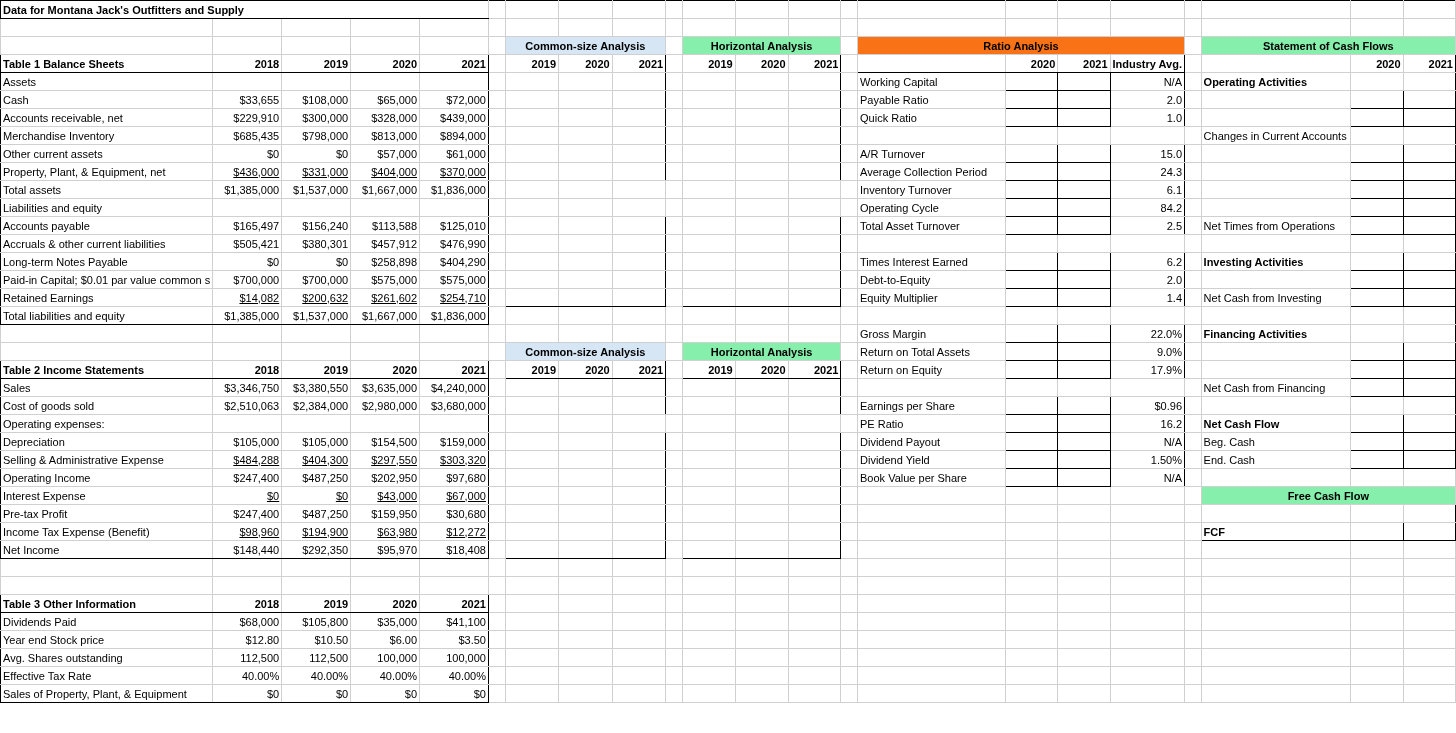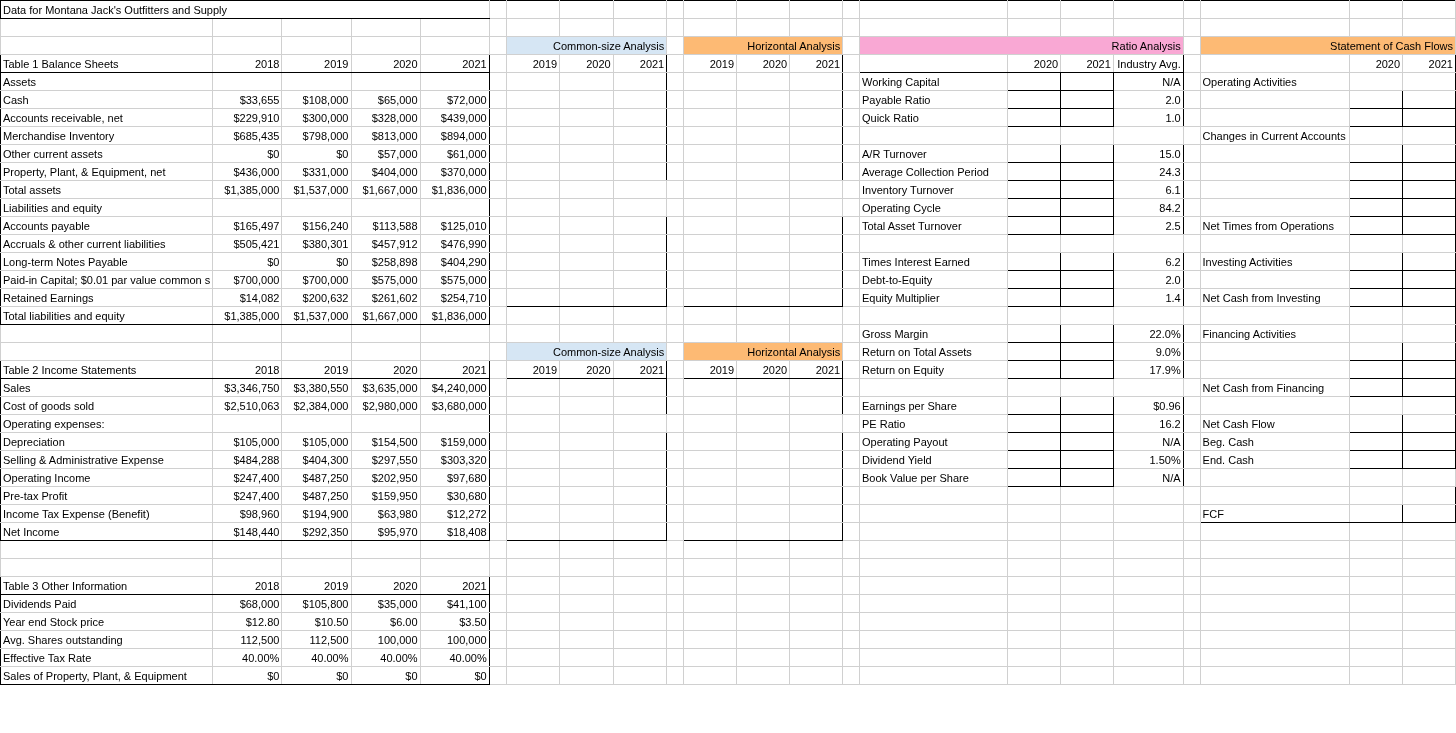--- a/index.html
+++ b/index.html
@@ -1,24 +1,24 @@
 <!DOCTYPE html>
 <html><head>
 <meta charset="utf-8">
 <style>
 html,body{margin:0;padding:0;font-family:Arial,Helvetica,sans-serif;font-size:11px;color:#000;background:#fff}
 .sheet{border-collapse:collapse;table-layout:fixed}
 .sheet td{border:1px solid #d0d0d0;height:17px;padding:0 2px;overflow:hidden;white-space:nowrap;vertical-align:middle}
 .sheet td.r{text-align:right}
-.sheet td.c{text-align:right}
-.sheet td.b{font-weight:normal}
-.sheet td.u{}
+.sheet td.c{text-align:center}
+.sheet td.b{font-weight:bold}
+.sheet td.u{text-decoration:underline}
 .hdr-blue{background:#d6e6f4}
-.hdr-pink{background:#fdba74}
-.hdr-green{background:#f9a8d4}
+.hdr-pink{background:#86efac}
+.hdr-green{background:#f97316}
 .box-l{border-left:1px solid #000 !important}
 .box-r{border-right:1px solid #000 !important}
 .box-t{border-top:1px solid #000 !important}
 .box-b{border-bottom:1px solid #000 !important}
 </style>
 </head>
 <body>
 
 <table class="sheet">
 <colgroup>
@@ -613,21 +613,21 @@
         <td class="r box-r">$159,000</td>
         <td></td>
         <td class=" box-l"></td>
         <td class=""></td>
         <td class=" box-r"></td>
         <td></td>
         <td class=" box-l"></td>
         <td class=""></td>
         <td class=" box-r"></td>
         <td></td>
-        <td class="box-l">Operating Payout</td>
+        <td class="box-l">Dividend Payout</td>
         <td class="box-l box-r box-t box-b"></td>
         <td class="box-r box-t box-b"></td>
         <td class="r box-r">N/A</td>
         <td></td>
         <td class="box-l">Beg. Cash</td>
         <td class="box-l box-r box-t box-b"></td>
         <td class="box-r box-t box-b"></td>
       </tr>
       <tr>
         <td class="box-l">  Selling &amp; Administrative Expense</td>
@@ -671,20 +671,42 @@
         <td class="box-l ">Book Value per Share</td>
         <td class="box-l box-r box-t box-b"></td>
         <td class="box-r box-t box-b"></td>
         <td class="r box-r">N/A</td>
         <td></td>
         <td></td>
         <td></td>
         <td></td>
       </tr>
       <tr>
+        <td class="box-l">Interest Expense</td>
+        <td class="r u">$0</td>
+        <td class="r u">$0</td>
+        <td class="r u">$43,000</td>
+        <td class="r u box-r">$67,000</td>
+        <td></td>
+        <td class=" box-l"></td>
+        <td class=""></td>
+        <td class=" box-r"></td>
+        <td></td>
+        <td class=" box-l"></td>
+        <td class=""></td>
+        <td class=" box-r"></td>
+        <td></td>
+        <td></td>
+        <td></td>
+        <td></td>
+        <td></td>
+        <td></td>
+        <td colspan="3" class="b c hdr-pink">Free Cash Flow</td>
+      </tr>
+      <tr>
         <td class="box-l">Pre-tax Profit</td>
         <td class="r">$247,400</td>
         <td class="r">$487,250</td>
         <td class="r">$159,950</td>
         <td class="r box-r">$30,680</td>
         <td></td>
         <td class=" box-l"></td>
         <td class=""></td>
         <td class=" box-r"></td>
         <td></td>

